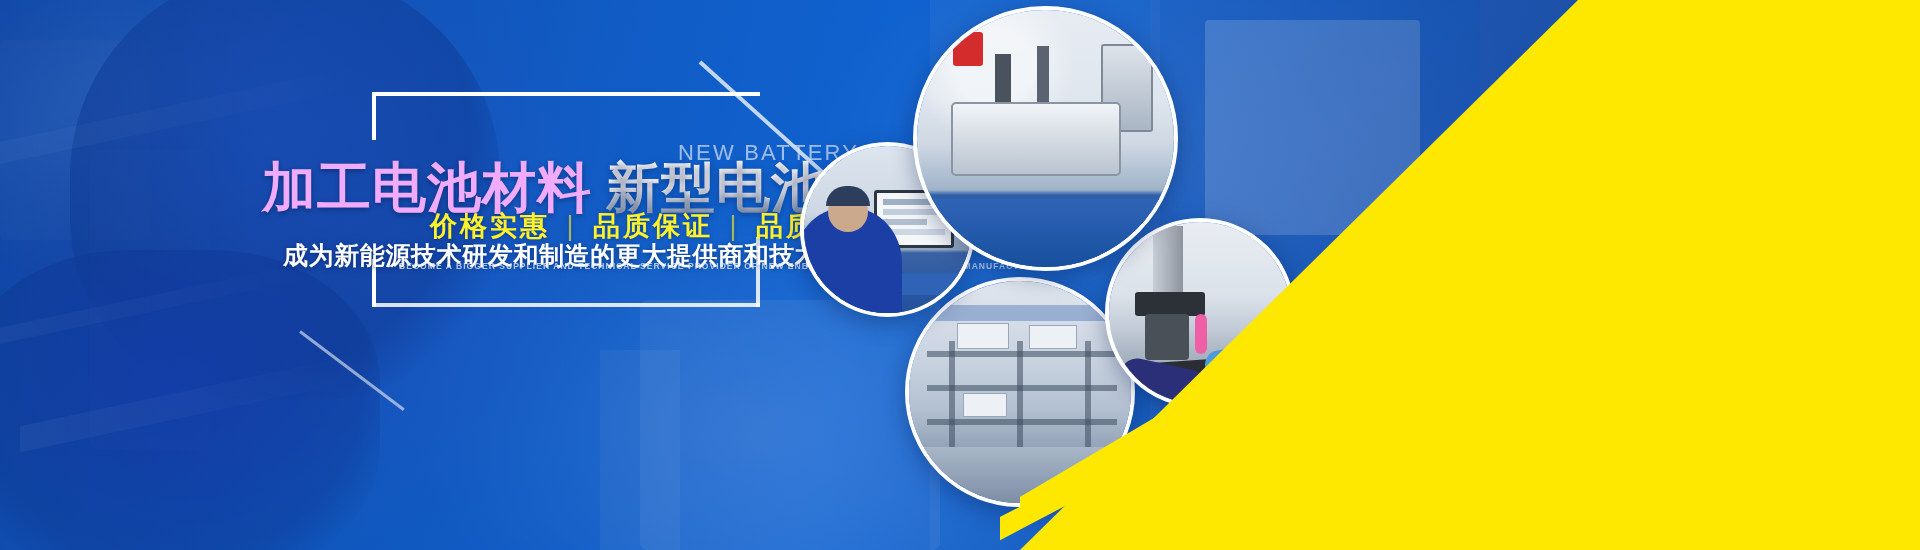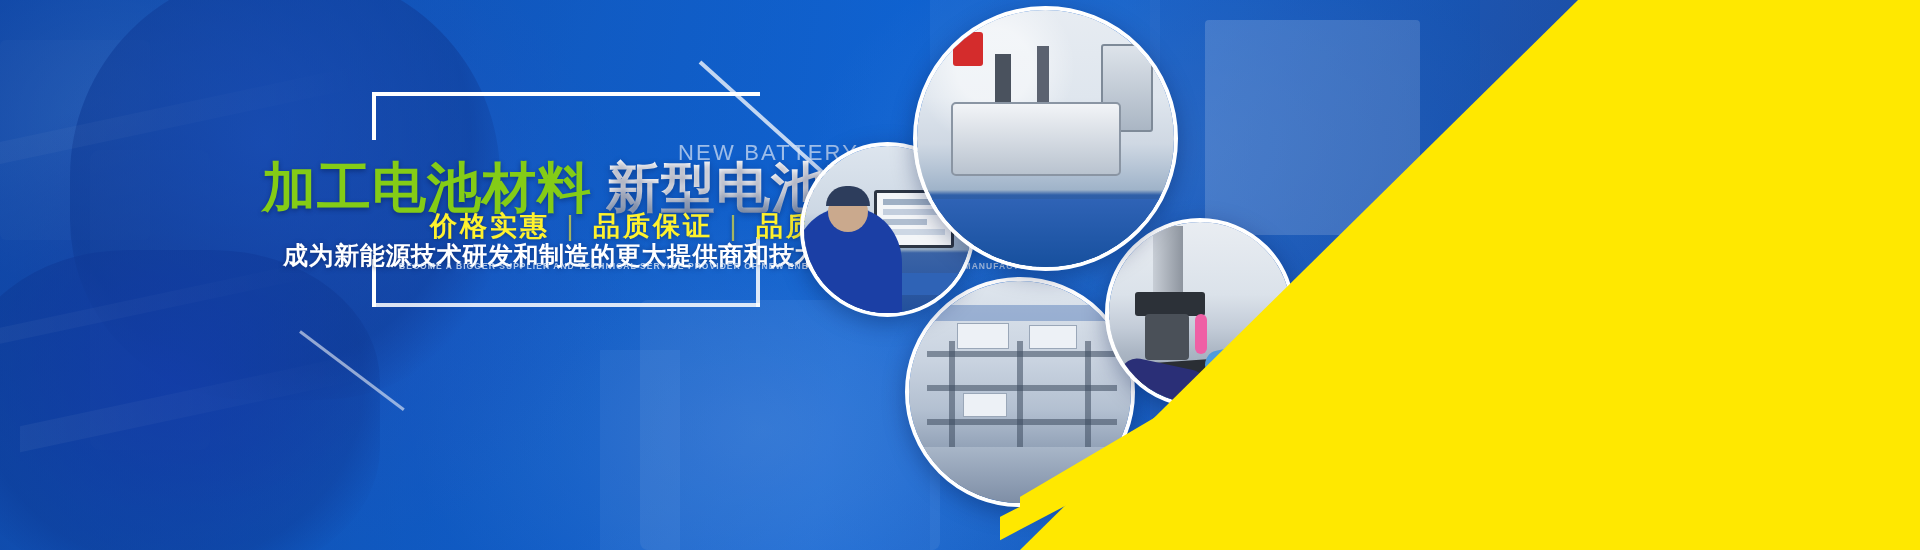--- a/index.html
+++ b/index.html
@@ -61,21 +61,21 @@
   
   .copy{position:absolute;left:0;top:0;width:940px;height:550px;}
   .eng-sub{
     position:absolute;left:678px;top:140px;
     font-size:22px;letter-spacing:2.2px;color:rgba(214,226,244,.72);font-weight:400;white-space:nowrap;
   }
   .headline{
     position:absolute;left:262px;top:160px;white-space:nowrap;
     font-size:54px;font-weight:700;letter-spacing:1px;line-height:1;
   }
-  .h-yellow{color:#84cc16;text-shadow:0 2px 5px rgba(0,20,70,.45);}
+  .h-yellow{color:#f0abfc;text-shadow:0 2px 5px rgba(0,20,70,.45);}
   .h-white{
     color:#ffffff;margin-left:14px;
     background:linear-gradient(180deg,#ffffff 0%,#ffffff 52%,#b9c6d8 80%,#8e9cb2 100%);
     -webkit-background-clip:text;background-clip:text;-webkit-text-fill-color:transparent;
     text-shadow:0 2px 6px rgba(0,15,60,.35);
   }
   .tagline{
     position:absolute;left:430px;top:208px;white-space:nowrap;
     font-size:27px;font-weight:700;color:#fff22d;letter-spacing:3px;
     text-shadow:0 1px 4px rgba(0,20,70,.4);

